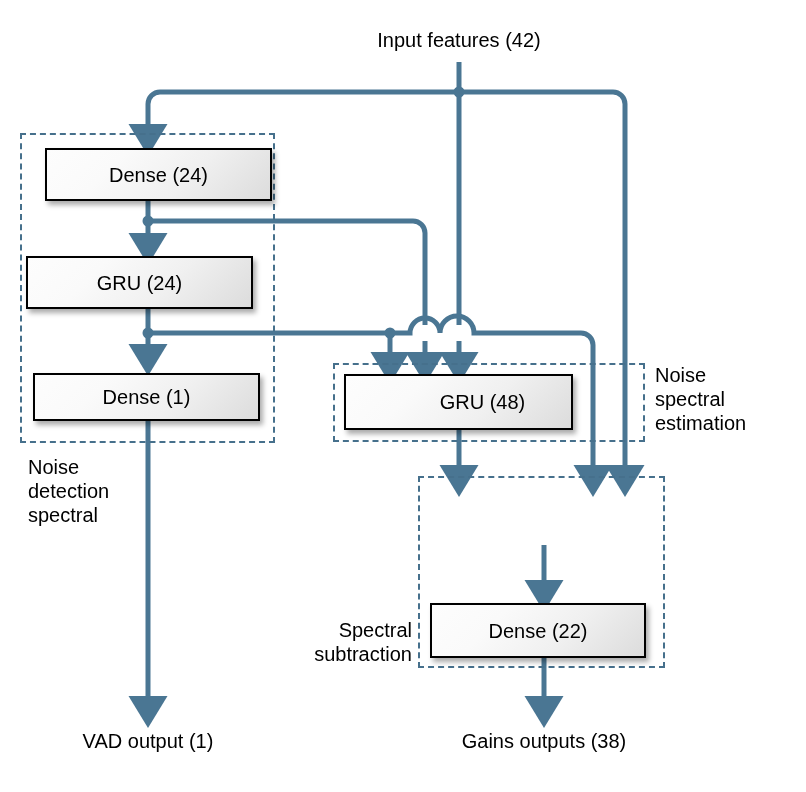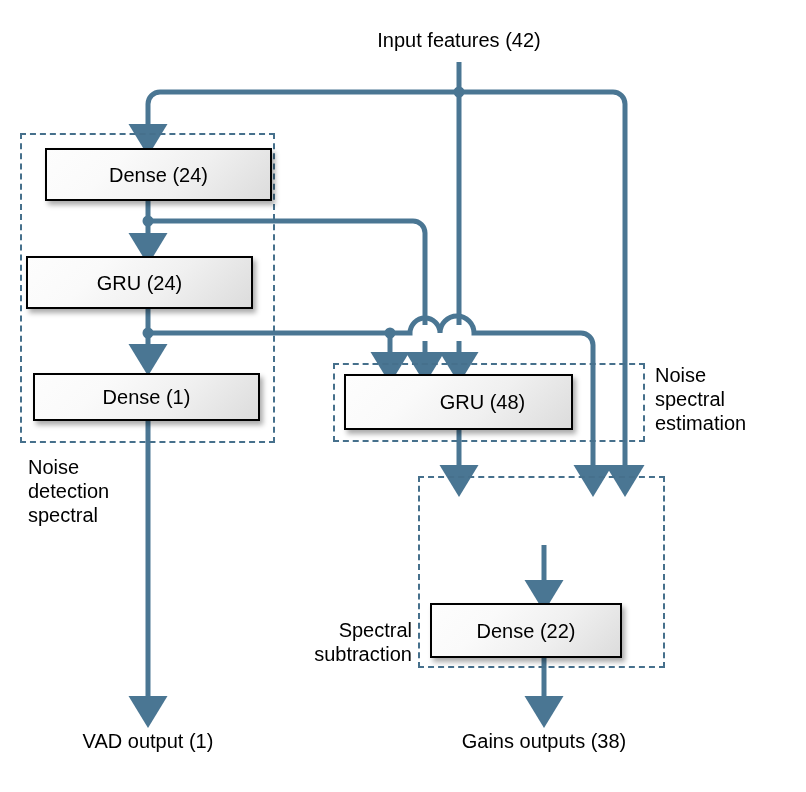--- a/index.html
+++ b/index.html
@@ -101,21 +101,21 @@
 
   <div class="nn-box" style="left:33px;top:373px;width:227px;height:48px;">
     <span>Dense (1)</span>
   </div>
 
   <div class="nn-box" style="left:344px;top:374px;width:229px;height:56px;padding-left:48px;">
     <span>GRU (48)</span>
   </div>
 
 
-  <div class="nn-box" style="left:430px;top:603px;width:192px;height:55px;">
+  <div class="nn-box" style="left:430px;top:603px;width:216px;height:55px;">
     <span>Dense (22)</span>
   </div>
 
   <div class="txt c" style="left:309px;top:28px;width:300px;">Input features (42)</div>
 
   <div style="position:absolute;left:28px;top:455px;width:130px;">
     <div class="txt" style="position:static;">Noise</div>
     <div class="txt" style="position:static;">detection</div>
     <div class="txt" style="position:static;">spectral</div>
   </div>

